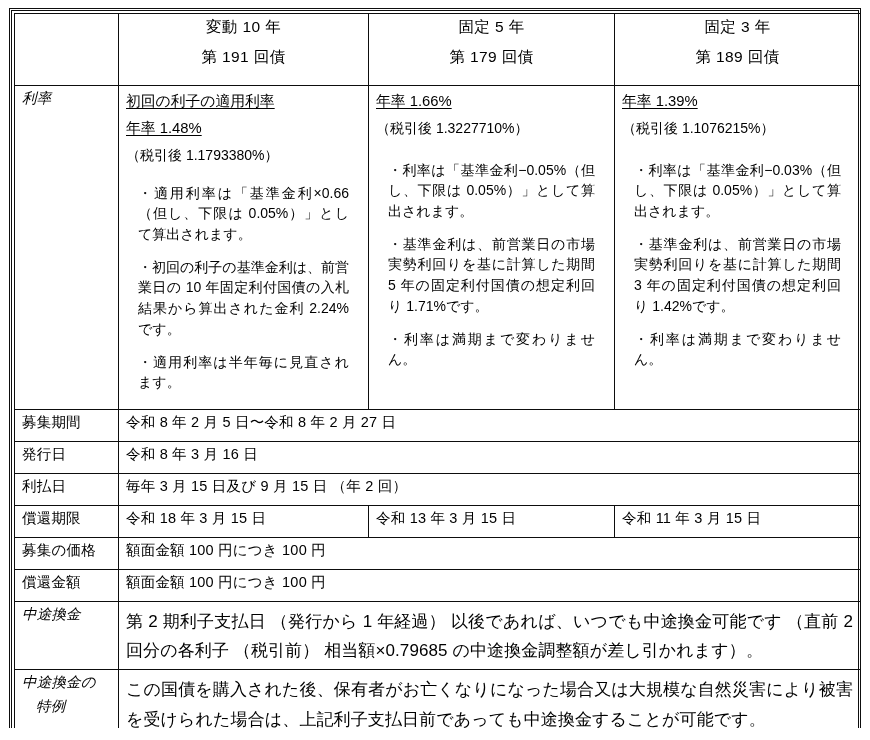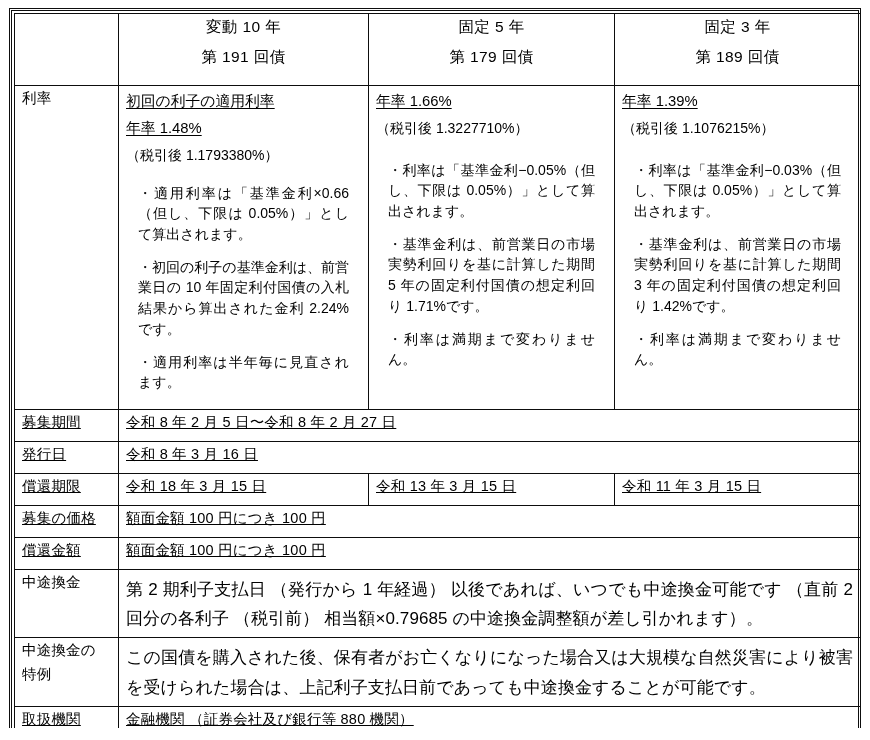--- a/index.html
+++ b/index.html
@@ -52,21 +52,21 @@
   }
 
   
   td.lbl {
     width: 104px;
     border-right: 3px double #0d0d0d;
     white-space: nowrap;
     font-size: 14.5px;
     letter-spacing: 0.2px;
   }
-  td.lbl .l2 { display:block; margin-top: 9px; }
+  td.lbl .l2 { display:block; margin-top: 9px; margin-left: 14px; }
 
   
   td.hdr {
     text-align: center;
     vertical-align: middle;
     height: 72px;
     font-size: 15.5px;
   }
   td.hdr .hl {
     display: block;
@@ -99,37 +99,36 @@
     text-align-last: left;
   }
   td.rate p + p { margin-top: 1px; }
 
   
   td.val {
     height: 32px;
     vertical-align: middle;
     font-size: 14.5px;
     letter-spacing: 0.2px;
-    text-decoration: underline;
   }
 
   td.para {
     font-size: 17px;
     line-height: 1.72;
     letter-spacing: 0.1px;
     padding-top: 5px;
   }
   td.para p {
     margin: 0;
     text-align: justify;
     text-justify: inter-character;
     text-align-last: left;
   }
 
-  .lblrow td.lbl { vertical-align: top; }
+  .lblrow td.lbl { vertical-align: top; font-style: italic; }
 </style>
 </head>
 <body>
 
 <div id="page">
   <div class="frame">
     <table class="bond">
       <colgroup>
         <col style="width:104px">
         <col style="width:250px">
@@ -193,20 +192,24 @@
         <tr>
           <td class="lbl val">募集期間</td>
           <td class="val" colspan="3">令和 8 年 2 月 5 日〜令和 8 年 2 月 27 日</td>
         </tr>
 
         <tr>
           <td class="lbl val">発行日</td>
           <td class="val" colspan="3">令和 8 年 3 月 16 日</td>
         </tr>
 
+        <tr>
+          <td class="lbl val">利払日</td>
+          <td class="val" colspan="3">毎年 3 月 15 日及び 9 月 15 日 （年 2 回）</td>
+        </tr>
 
         <tr>
           <td class="lbl val">償還期限</td>
           <td class="val">令和 18 年 3 月 15 日</td>
           <td class="val">令和 13 年 3 月 15 日</td>
           <td class="val">令和 11 年 3 月 15 日</td>
         </tr>
 
         <tr>
           <td class="lbl val">募集の価格</td>

